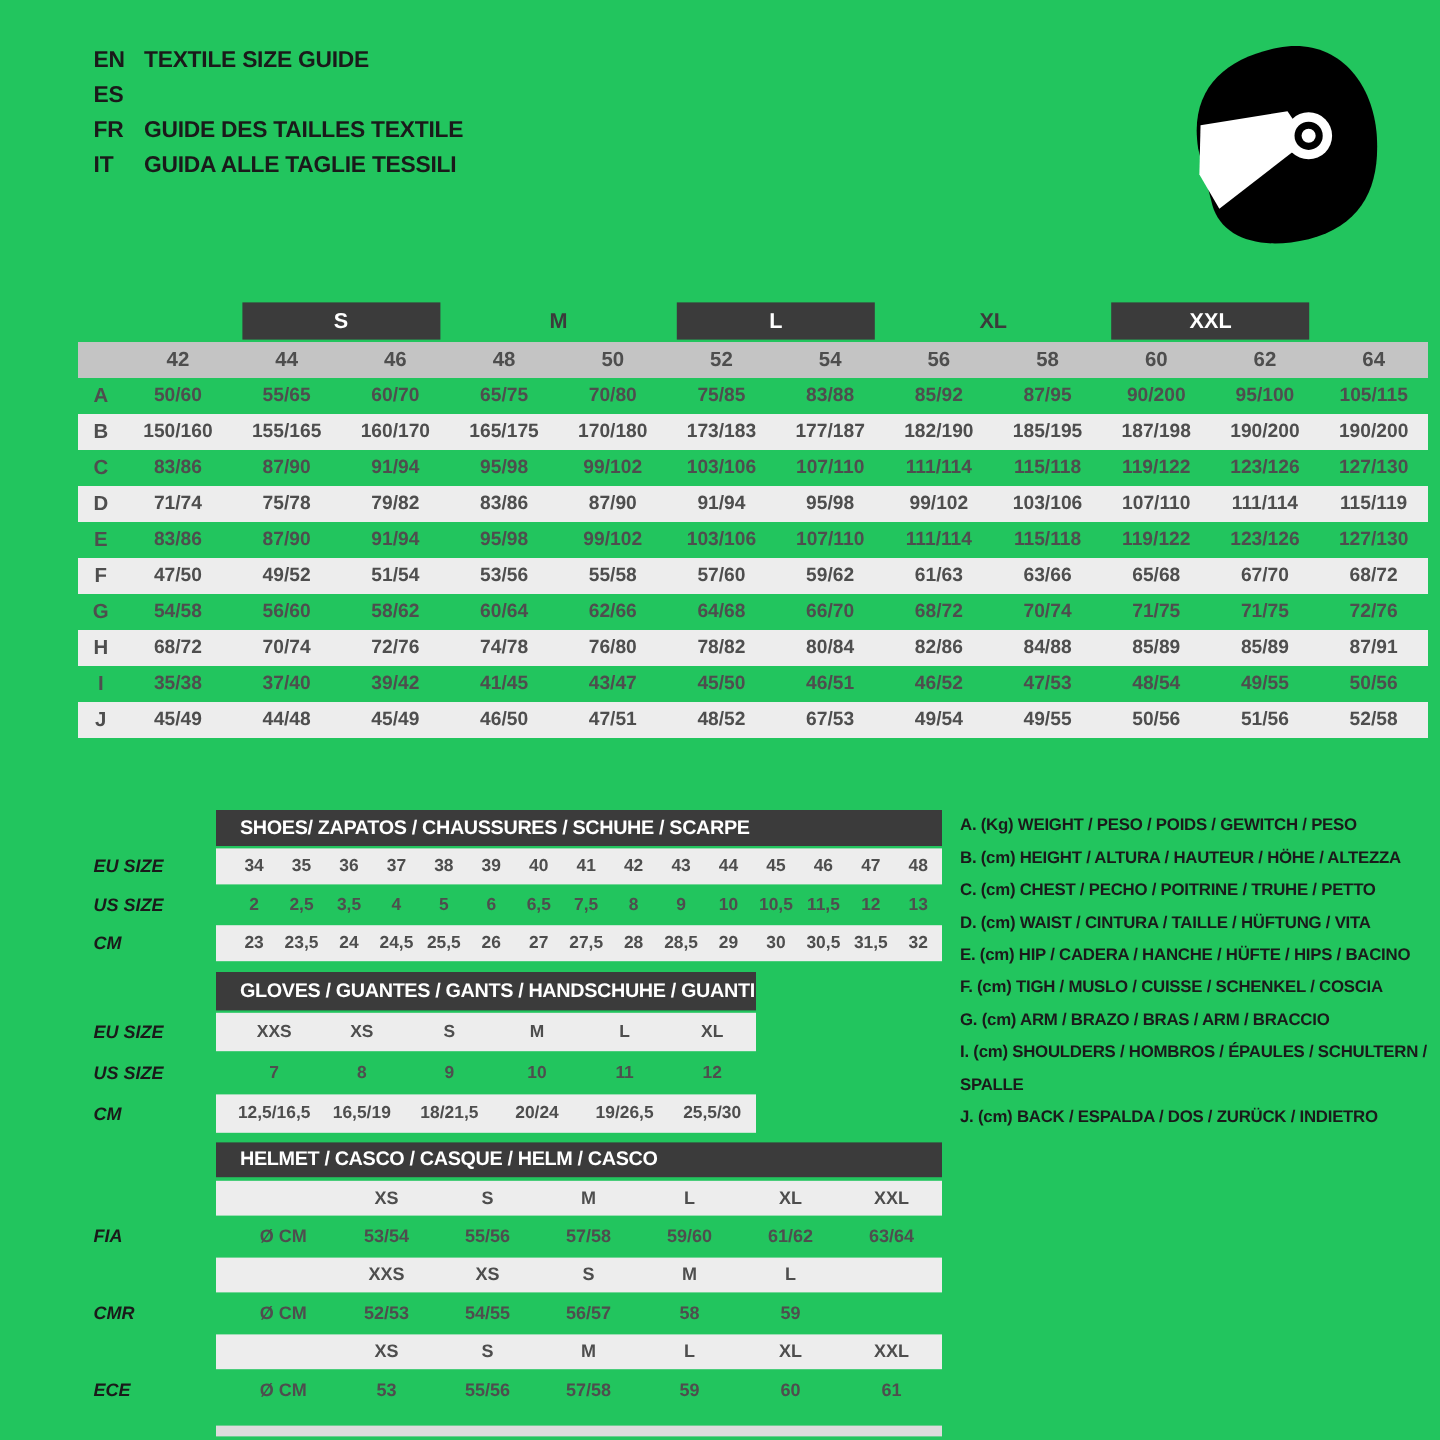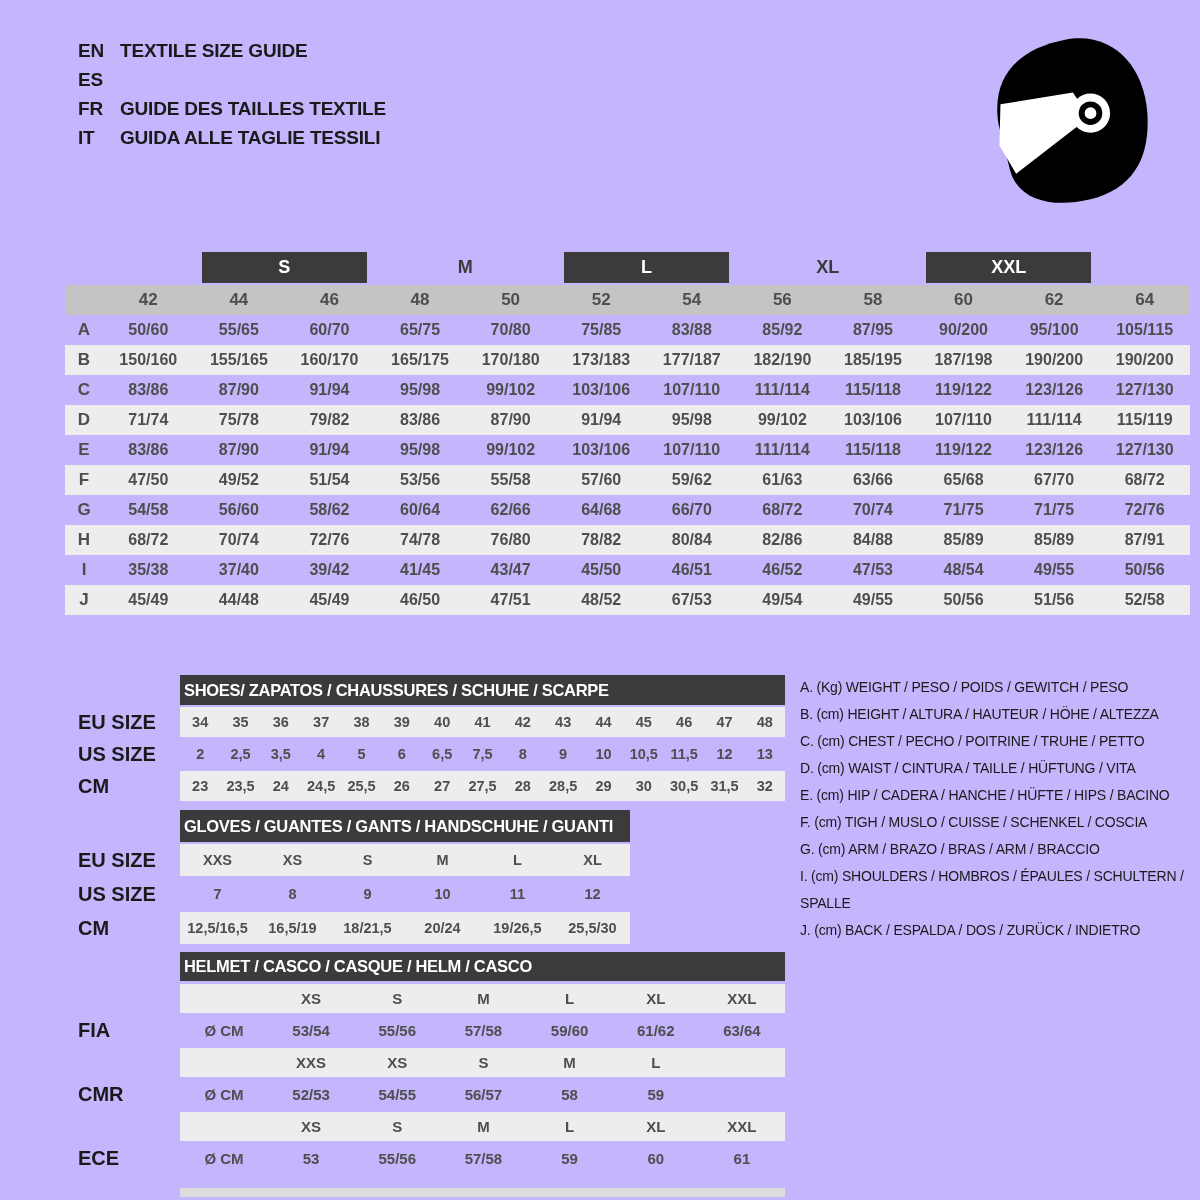--- a/index.html
+++ b/index.html
@@ -1,21 +1,21 @@
 <!DOCTYPE html>
 <html style="--dark: #3b3b3b; --numband: #c4c4c4; --stripe: #ededed; --valtext: #4e4e4e; --labtext: #1a1a1a; --bstrip: #dcdcdc;"><head>
 <meta charset="utf-8">
 <style>
   :root{
     --dark:#3b3b3b; --numband:#c4c4c4; --stripe:#ededed;
     --valtext:#4e4e4e; --labtext:#1a1a1a; --bstrip:#dcdcdc;
   }
   *{box-sizing:border-box; margin:0; padding:0;}
   body{background:#fff; font-family:"Liberation Sans", sans-serif;}
-  .page{position:relative; width:1200px; height:1200px; background:#c4b5fd; overflow:hidden;}
+  .page{position:relative; width:1200px; height:1200px; background:#22c55e; overflow:hidden;}
 
   
   .languages{position:absolute; left:78px; top:36px;}
   .lang-row{display:grid; grid-template-columns:42px auto; font-size:19px; font-weight:bold;
             color:var(--labtext); line-height:29px; letter-spacing:-0.2px;}
 
   
   .helmet-icon{position:absolute; left:972px; top:28px; width:192px; height:186px;}
 
   
@@ -32,36 +32,36 @@
   .data-row.alt{background:var(--stripe);}
   .letter{text-align:center; font-size:17px; font-weight:bold; color:var(--valtext);}
   .cell{text-align:center; font-size:16px; font-weight:bold; color:var(--valtext); white-space:nowrap;}
 
   
   .section{position:absolute; display:grid; row-gap:2px;}
   .shoes-sec{left:78px; top:675px; grid-template-columns:102px 605px; grid-auto-rows:30px;}
   .gloves-sec{left:78px; top:810px; grid-template-columns:102px 450px; grid-auto-rows:32px;}
   .helmet-sec{left:78px; top:952px; grid-template-columns:102px 605px; grid-auto-rows:29px; row-gap:3px;}
   .sec-bar{grid-column:2; background:var(--dark); color:#fff; font-size:16.5px; font-weight:bold;
-           display:flex; align-items:center; padding-left:4px; letter-spacing:-0.3px; white-space:nowrap;}
-  .sec-label{display:flex; align-items:center; font-size:20px; font-weight:bold; color:var(--labtext);
-             white-space:nowrap;}
-  .strip{display:grid; align-items:center;}
+           display:flex; align-items:center; padding-left:20px; letter-spacing:-0.3px; white-space:nowrap;}
+  .sec-label{display:flex; align-items:center; font-size:15px; font-weight:bold; color:var(--labtext);
+             white-space:nowrap;font-style:italic;}
+  .strip{display:grid; align-items:center;padding-left:12px;}
   .strip.gray{background:var(--stripe);}
   .strip .cell{font-size:14.5px;}
   .shoes-sec .strip{grid-template-columns:repeat(15,1fr);}
   .gloves-sec .strip{grid-template-columns:repeat(6,1fr);}
   .helmet-sec .strip{grid-template-columns:88px repeat(6,1fr);}
   .helmet-sec .strip .cell{font-size:15px;}
 
   .bottom-strip{position:absolute; left:180px; top:1188px; width:605px; height:9px; background:var(--bstrip);}
 
   
   .legend{position:absolute; left:800px; top:674px; width:400px;}
-  .legend-item{font-size:14px; font-weight:normal; color:var(--labtext); line-height:27px; letter-spacing:-0.2px;}
+  .legend-item{font-size:14px; font-weight:bold; color:var(--labtext); line-height:27px; letter-spacing:-0.2px;}
 </style>
 </head>
 <body>
 
 <div class="page">
 
   <div class="languages">
       <div class="lang-row">
         <span class="lang-code">EN</span>
         <span class="lang-text">TEXTILE SIZE GUIDE</span>

